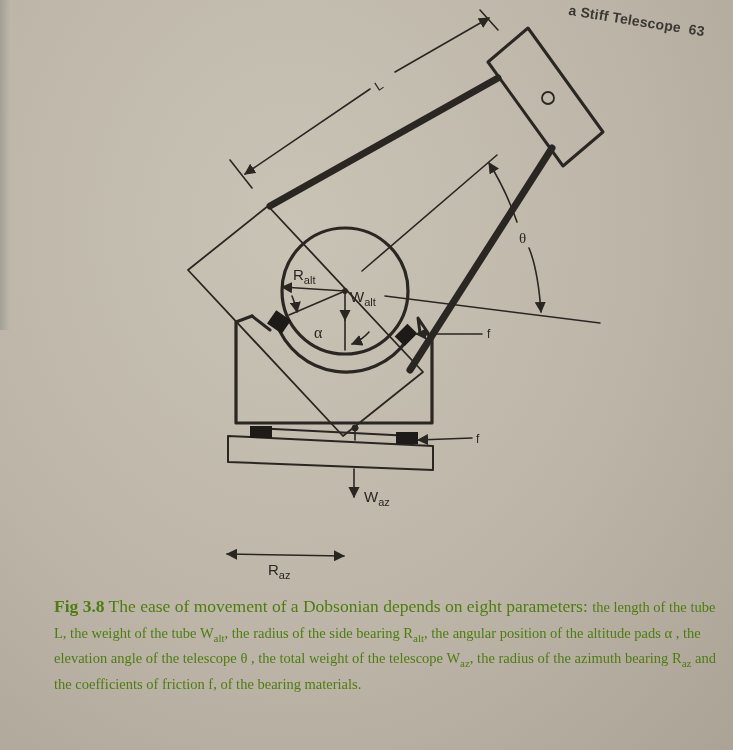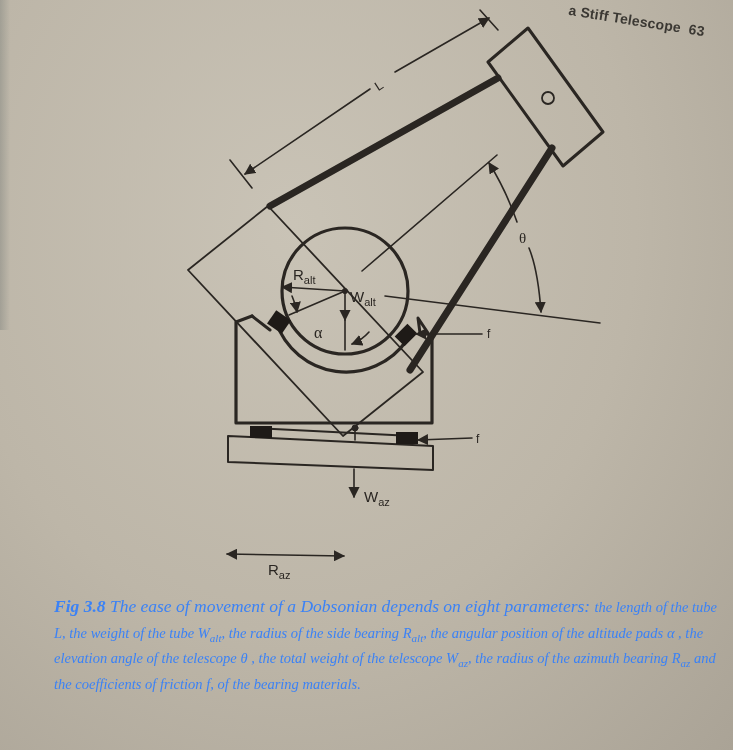--- a/index.html
+++ b/index.html
@@ -18,22 +18,22 @@
     position:absolute; left:570px; top:2px;
     font-size:14px; font-weight:bold; color:#3b3833;
     transform: rotate(9deg); transform-origin: left top;
     white-space:nowrap; letter-spacing:.2px;
   }
   .running-head .pg { margin-left:8px; }
   svg.diagram { position:absolute; left:0; top:0; }
   .lbl { font-family:"Liberation Sans", sans-serif; fill:#2a2622; }
   .caption {
     position:absolute; left:54px; top:594px; width:676px;
-    font-family:"Liberation Serif", serif; font-style:italic;
-    font-size:17.5px; line-height:24.5px; color:#3b82f6;
+    font-family:"Liberation Serif", serif; 
+    font-size:17.5px; line-height:24.5px; color:#4d7c0f;
   }
   .caption .figno { font-weight:bold; }
   .caption sub { font-size:11px; vertical-align:-4px; line-height:0; }
   .caption .small { font-size:14.5px; }
 </style>
 </head>
 <body>
 
 <div class="page-edge"></div>
 

